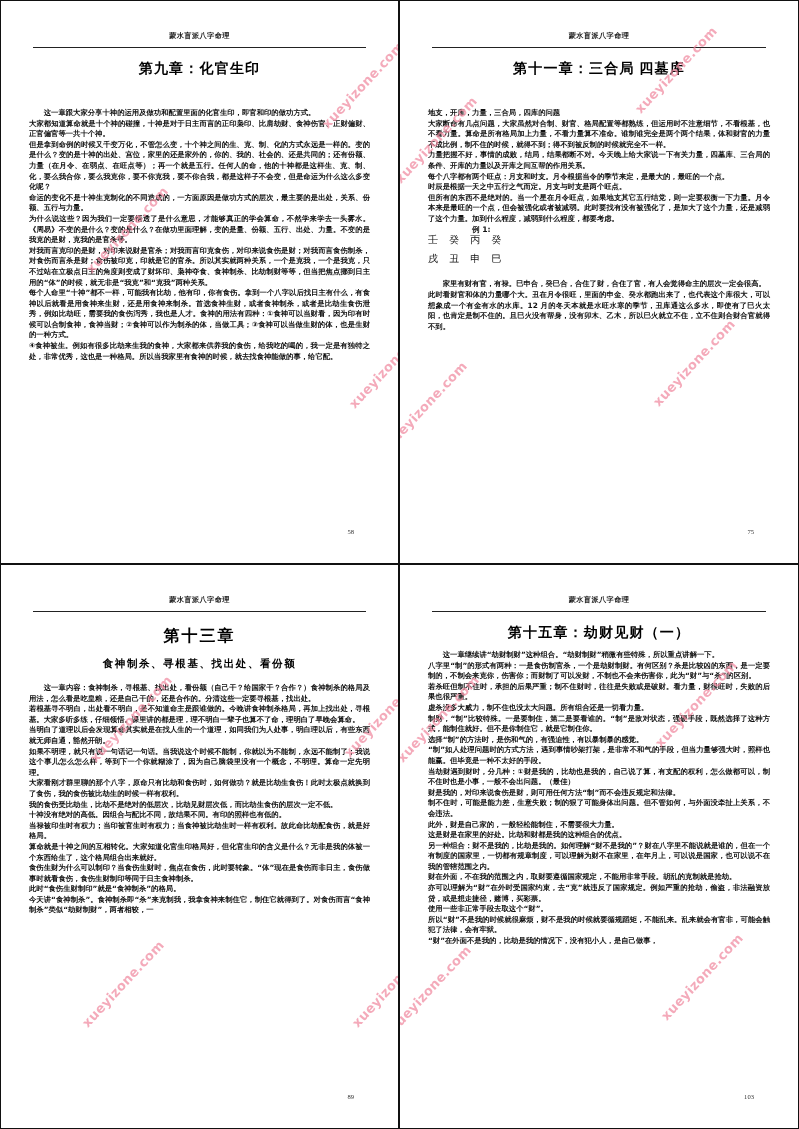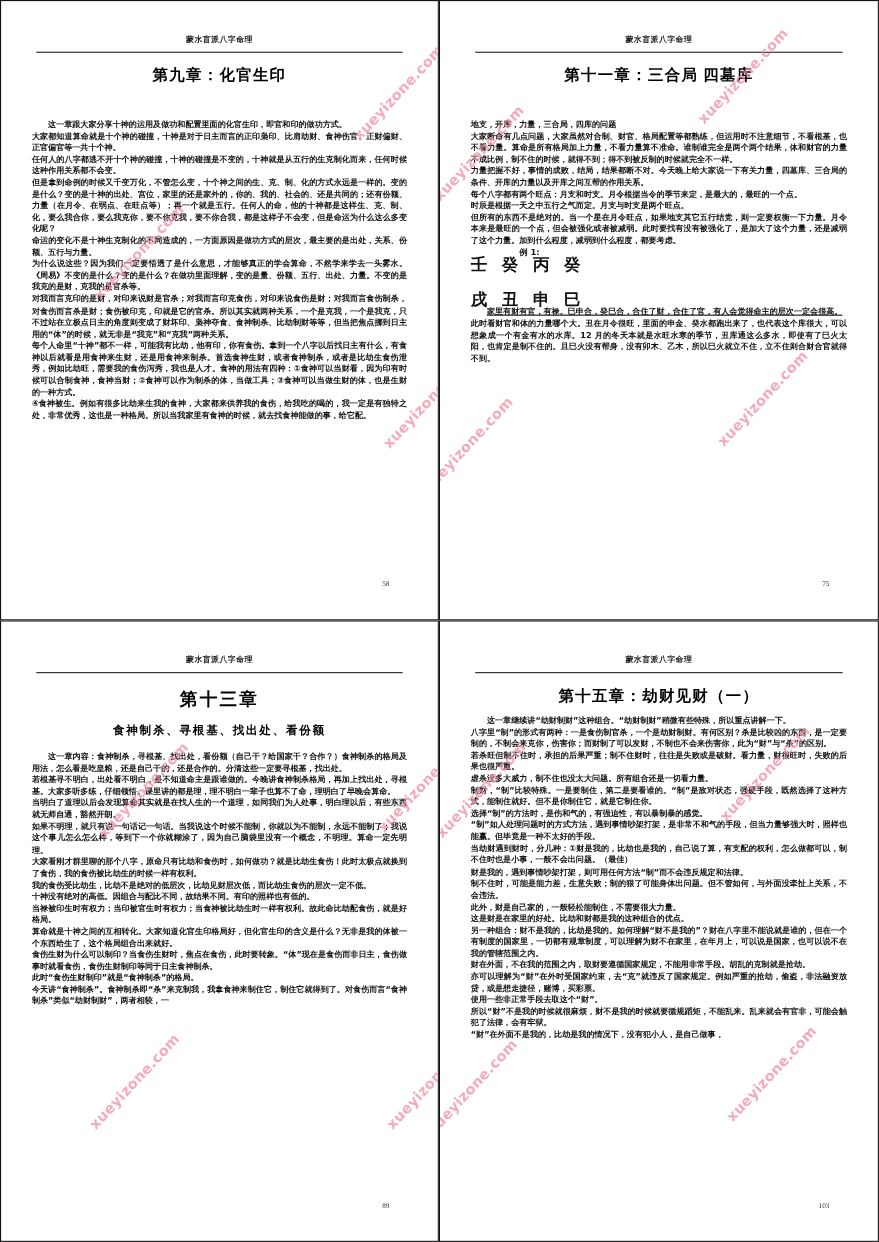--- a/index.html
+++ b/index.html
@@ -60,30 +60,30 @@
     line-height:10.6px;
     text-align:justify;
     text-justify:inter-character;
     padding:0 18px 0 18px;
     font-family:"DejaVu Sans","Liberation Sans",sans-serif;
     font-weight:bold;
     -webkit-font-smoothing:none;
   }
   .body p{margin:0;}
   .body p.ind{text-indent:2em;}
-  .body p.gap{margin-top:1px;text-decoration:underline;}
+  .body p.gap{margin-top:15px;}
   .example-label{margin-top:11px;font-size:7.6px;padding-left:44px;}
   .pillars{
     font-family:"DejaVu Serif","Liberation Serif",serif;
-    font-weight:bold;
-    font-size:15px;
+    font-weight:normal;
+    font-size:10px;
     letter-spacing:4px;
     margin-top:9px;
   }
-  .pillars.second{margin-top:21px;}
+  .pillars.second{margin-top:8px;}
   .pagenum{
     position:absolute;
     right:34px;bottom:22px;
     font-size:6.6px;
     color:#333;
     font-family:Liberation Serif, serif;
   }
   .wm{
     position:absolute;
     color:#f08aa0;
@@ -106,21 +106,20 @@
 <div class="sheet">
 
   <div class="page">
     <div class="page-inner">
       <div class="hdr">蒙水盲派八字命理</div>
       <div class="rule"></div>
       <div class="chapter big">第九章：化官生印</div>
       <div class="body">
         <p class="ind">这一章跟大家分享十神的运用及做功和配置里面的化官生印，即官和印的做功方式。</p>
         <p>大家都知道算命就是十个神的碰撞，十神是对于日主而言的正印枭印、比肩劫财、食神伤官、正财偏财、正官偏官等一共十个神。</p>
-        <p>任何人的八字都逃不开十个神的碰撞，十神的碰撞是不变的，十神就是从五行的生克制化而来，任何时候这种作用关系都不会变。</p>
         <p>但是拿到命例的时候又千变万化，不管怎么变，十个神之间的生、克、制、化的方式永远是一样的。变的是什么？变的是十神的出处、宫位，家里的还是家外的，你的、我的、社会的、还是共同的；还有份额、力量（在月令、在弱点、在旺点等）；再一个就是五行。任何人的命，他的十神都是这样生、克、制、化，要么我合你，要么我克你，要不你克我，要不你合我，都是这样子不会变，但是命运为什么这么多变化呢？</p>
         <p>命运的变化不是十神生克制化的不同造成的，一方面原因是做功方式的层次，最主要的是出处，关系、份额、五行与力量。</p>
         <p>为什么说这些？因为我们一定要悟透了是什么意思，才能够真正的学会算命，不然学来学去一头雾水。《周易》不变的是什么？变的是什么？在做功里面理解，变的是量、份额、五行、出处、力量。不变的是我克的是财，克我的是官杀等。</p>
         <p>对我而言克印的是财，对印来说财是官杀；对我而言印克食伤，对印来说食伤是财；对我而言食伤制杀，对食伤而言杀是财；食伤被印克，印就是它的官杀。所以其实就两种关系，一个是克我，一个是我克，只不过站在立极点日主的角度则变成了财坏印、枭神夺食、食神制杀、比劫制财等等，但当把焦点挪到日主用的“体”的时候，就无非是“我克”和“克我”两种关系。</p>
         <p>每个人命里“十神”都不一样，可能我有比劫，他有印，你有食伤。拿到一个八字以后找日主有什么，有食神以后就看是用食神来生财，还是用食神来制杀。首选食神生财，或者食神制杀，或者是比劫生食伤泄秀，例如比劫旺，需要我的食伤泻秀，我也是人才。食神的用法有四种：①食神可以当财看，因为印有时候可以合制食神，食神当财；②食神可以作为制杀的体，当做工具；③食神可以当做生财的体，也是生财的一种方式。</p>
         <p>④食神被生。例如有很多比劫来生我的食神，大家都来供养我的食伤，给我吃的喝的，我一定是有独特之处，非常优秀，这也是一种格局。所以当我家里有食神的时候，就去找食神能做的事，给它配。</p>
       </div>
       <div class="pagenum">58</div>
     </div>
     <div class="wm a" style="left:82px;top:265px;">xueyizone.com</div>
@@ -189,21 +188,21 @@
       <div class="chapter tight">第十五章：劫财见财（一）</div>
       <div class="body">
         <p class="ind">这一章继续讲“劫财制财”这种组合。“劫财制财”稍微有些特殊，所以重点讲解一下。</p>
         <p>八字里“制”的形式有两种：一是食伤制官杀，一个是劫财制财。有何区别？杀是比较凶的东西，是一定要制的，不制会来克你，伤害你；而财制了可以发财，不制也不会来伤害你，此为“财”与“杀”的区别。</p>
         <p>若杀旺但制不住时，承担的后果严重；制不住财时，往往是失败或是破财。看力量，财很旺时，失败的后果也很严重。</p>
         <p>虚杀没多大威力，制不住也没太大问题。所有组合还是一切看力量。</p>
         <p>制财，“制”比较特殊。一是要制住，第二是要看谁的。“制”是敌对状态，强硬手段，既然选择了这种方式，能制住就好。但不是你制住它，就是它制住你。</p>
         <p>选择“制”的方法时，是伤和气的，有强迫性，有以暴制暴的感觉。</p>
         <p>“制”如人处理问题时的方式方法，遇到事情吵架打架，是非常不和气的手段，但当力量够强大时，照样也能赢。但毕竟是一种不太好的手段。</p>
         <p>当劫财遇到财时，分几种：①财是我的，比劫也是我的，自己说了算，有支配的权利，怎么做都可以，制不住时也是小事，一般不会出问题。（最佳）</p>
-        <p>财是我的，遇到事情吵架打架，则可用任何方法“制”而不会违反规定和法律。</p>
+        <p>财是我的，对印来说食伤是财，则可用任何方法“制”而不会违反规定和法律。</p>
         <p>制不住时，可能是能力差，生意失败；制的狠了可能身体出问题。但不管如何，与外面没牵扯上关系，不会违法。</p>
         <p>此外，财是自己家的，一般轻松能制住，不需要很大力量。</p>
         <p>这是财是在家里的好处。比劫和财都是我的这种组合的优点。</p>
         <p>另一种组合：财不是我的，比劫是我的。如何理解“财不是我的”？财在八字里不能说就是谁的，但在一个有制度的国家里，一切都有规章制度，可以理解为财不在家里，在年月上，可以说是国家，也可以说不在我的管辖范围之内。</p>
         <p>财在外面，不在我的范围之内，取财要遵循国家规定，不能用非常手段。胡乱的克制就是抢劫。</p>
         <p>亦可以理解为“财”在外时受国家约束，去“克”就违反了国家规定。例如严重的抢劫，偷盗，非法融资放贷，或是想走捷径，赌博，买彩票。</p>
         <p>使用一些非正常手段去取这个“财”。</p>
         <p>所以“财”不是我的时候就很麻烦，财不是我的时候就要循规蹈矩，不能乱来。乱来就会有官非，可能会触犯了法律，会有牢狱。</p>
         <p>“财”在外面不是我的，比劫是我的情况下，没有犯小人，是自己做事，</p>
       </div>

